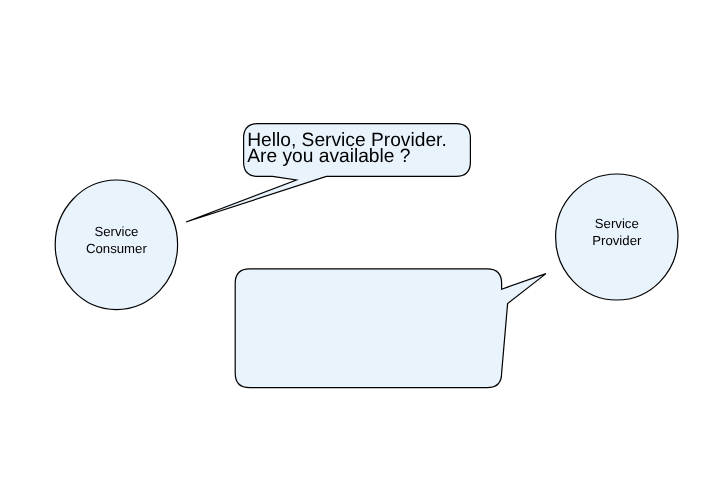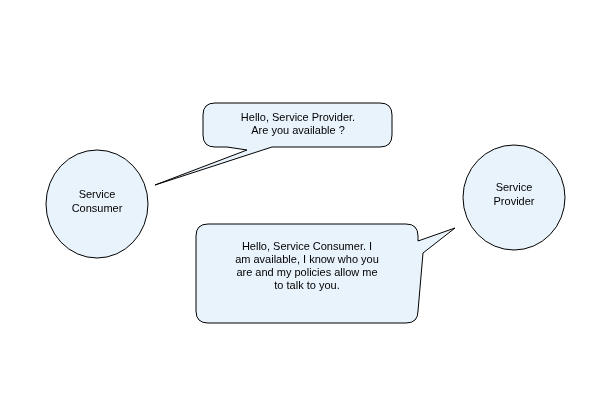--- a/index.html
+++ b/index.html
@@ -35,23 +35,22 @@
     text-align: center;
     font-family: "Liberation Sans", sans-serif;
     font-size: 11px;
     line-height: 14px;
     color: #000000;
     white-space: pre-line;
     pointer-events: none;
   }
   .bubble-text {
     position: absolute;
-    text-align: center;
     font-family: "Liberation Sans", sans-serif;
-    font-size: 11px;
+    font-size: 16px;
     line-height: 13px;
     color: #000000;
     white-space: pre-line;
     pointer-events: none;
   }
   #consumer-label {
     left: 46px;
     top: 187px;
     width: 102px;
   }
@@ -112,18 +111,14 @@
 
   <div id="consumer-label" class="node-label">Service
 Consumer</div>
 
   <div id="provider-label" class="node-label">Service
 Provider</div>
 
   <div id="bubble-one-text" class="bubble-text">Hello, Service Provider.
 Are you available ?</div>
 
-  <div id="bubble-two-text" class="bubble-text">Hello, Service Consumer.  I
-am available, I know who you
-are and my policies allow me
-to talk to you.</div>
 
 </div>
 
 </body></html>

